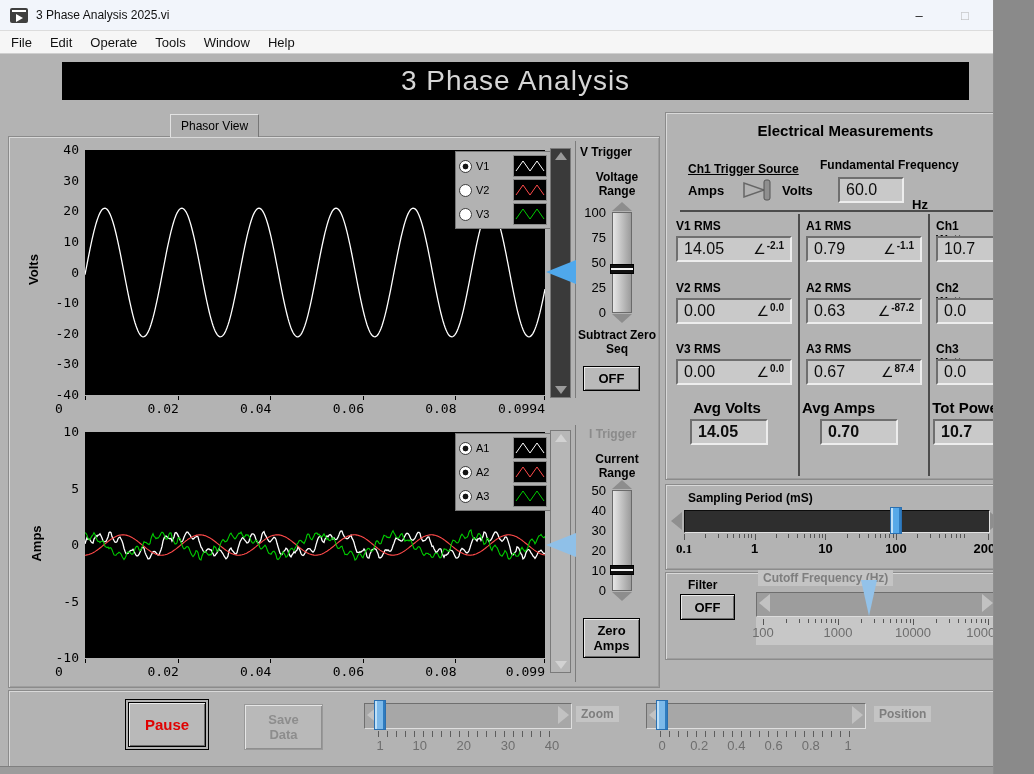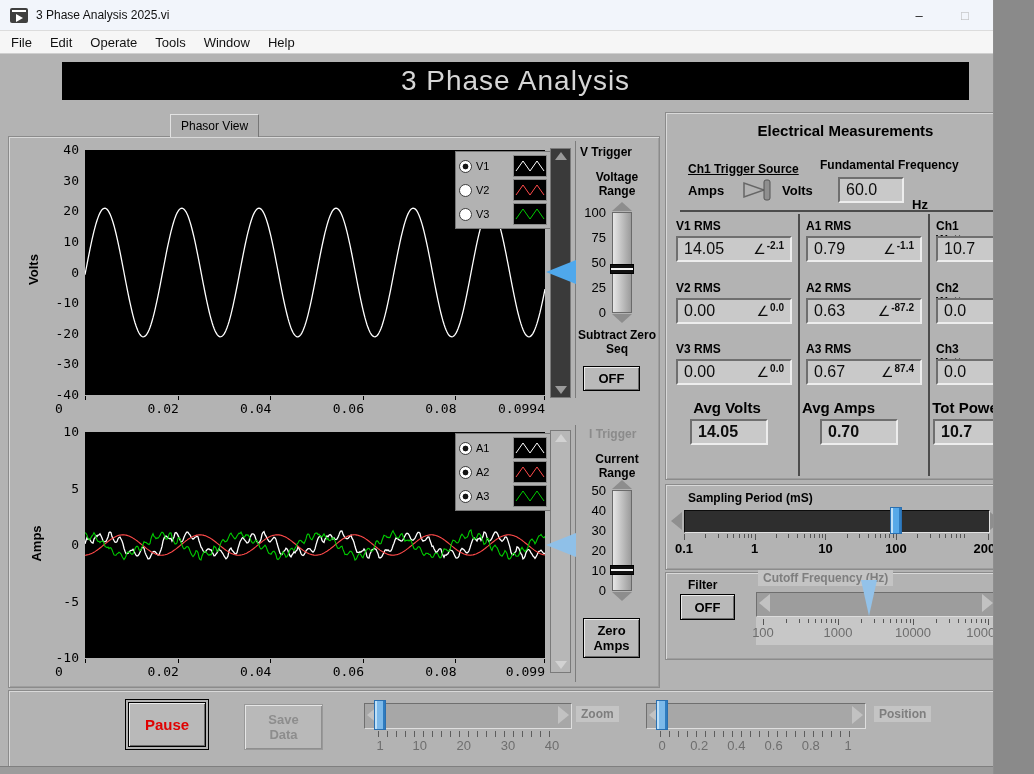--- a/index.html
+++ b/index.html
@@ -303,21 +303,21 @@
       <div class="mtick" style="left: 892.8px; top: 534px; height: 4px;"></div>
       <div class="mtick" style="left: 917.3px; top: 534px; height: 4px;"></div>
       <div class="mtick" style="left: 929.8px; top: 534px; height: 4px;"></div>
       <div class="mtick" style="left: 938.6px; top: 534px; height: 4px;"></div>
       <div class="mtick" style="left: 945.4px; top: 534px; height: 4px;"></div>
       <div class="mtick" style="left: 951px; top: 534px; height: 4px;"></div>
       <div class="mtick" style="left: 955.8px; top: 534px; height: 4px;"></div>
       <div class="mtick" style="left: 959.9px; top: 534px; height: 4px;"></div>
       <div class="mtick" style="left: 963.5px; top: 534px; height: 4px;"></div>
       <div class="mtick" style="left: 684px; top: 534px; height: 6px;"></div>
-      <div class="scale-bold" style="left: 654px; top: 541px; width: 60px;">0.1</div>
+      <div class="scale-bold" style="left: 654px; top: 541px; width: 60px; font-family: Liberation Serif, serif;">0.1</div>
       <div class="mtick" style="left: 754.7px; top: 534px; height: 6px;"></div>
       <div class="scale-bold" style="left: 724.7px; top: 541px; width: 60px;">1</div>
       <div class="mtick" style="left: 825.4px; top: 534px; height: 6px;"></div>
       <div class="scale-bold" style="left: 795.4px; top: 541px; width: 60px;">10</div>
       <div class="mtick" style="left: 896px; top: 534px; height: 6px;"></div>
       <div class="scale-bold" style="left: 866px; top: 541px; width: 60px;">100</div>
       <div class="mtick" style="left: 988px; top: 534px; height: 6px;"></div>
       <div class="scale-bold" style="left: 958px; top: 541px; width: 60px;">2000</div>
     </div>
 

